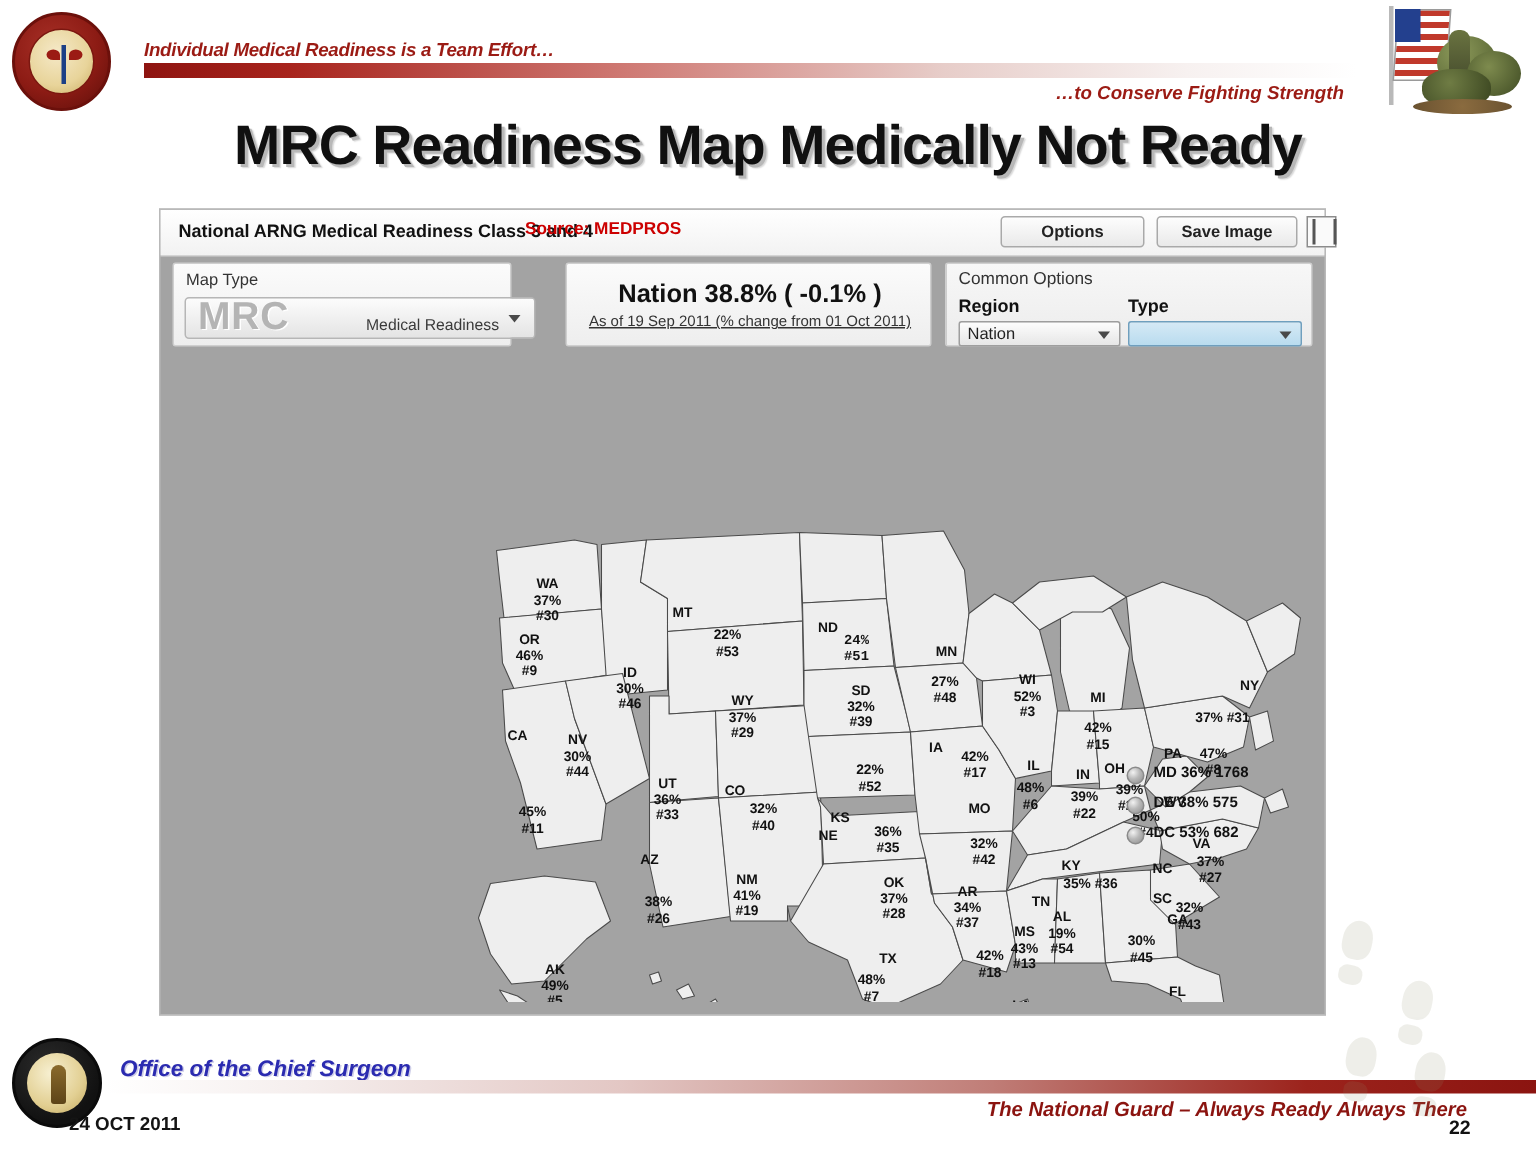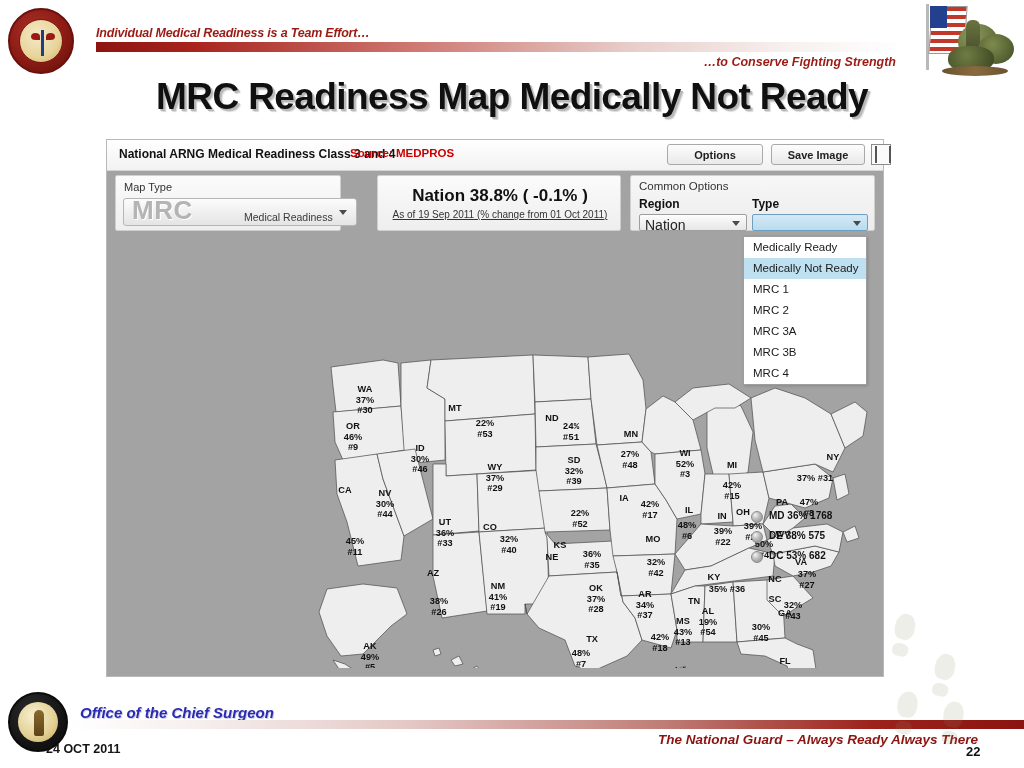--- a/index.html
+++ b/index.html
@@ -129,21 +129,21 @@
     position:absolute;left:0;top:33px;width:244px;text-align:center;
     font-size:10px;color:#333;white-space:nowrap;text-decoration:underline;
   }
 
   #common-legend{position:absolute;left:8px;top:4px;font-size:11.5px;color:#333;}
   .ctl-label{position:absolute;top:21px;font-size:12px;font-weight:bold;color:#111;}
   #lbl-region{left:8px;} #lbl-type{left:121px;}
   .ctl-select{
     position:absolute;top:38px;height:17px;
     border:1px solid #9e9e9e;border-radius:2px;box-sizing:border-box;cursor:pointer;
-    font-size:14px;color:#222;
+    font-size:11px;color:#222;
   }
   #sel-region{left:8px;width:108px;background:linear-gradient(#fdfdfd,#e6e6e6);}
   #sel-region-value{position:absolute;left:5px;top:2px;}
   #sel-region-caret{right:6px;top:6px;}
   #sel-type{left:121px;width:116px;background:linear-gradient(#d5e9f5,#b9dcef);border-color:#6f9fbe;}
   #sel-type-value{position:absolute;left:5px;top:2px;}
   #sel-type-caret{right:6px;top:6px;}
 
   
   #type-dropdown{
@@ -466,29 +466,20 @@
           <div class="callout-dot"></div>
           <div class="callout-txt">DE  38% 575</div>
         </div>
         <div class="callout-row">
           <div class="callout-dot"></div>
           <div class="callout-txt">DC  53% 682</div>
         </div>
       </div>
   </div>
 
-  <div id="type-dropdown">
-      <div class="dd-item">Medically Ready</div>
-      <div class="dd-item selected">Medically Not Ready</div>
-      <div class="dd-item">MRC 1</div>
-      <div class="dd-item">MRC 2</div>
-      <div class="dd-item">MRC 3A</div>
-      <div class="dd-item">MRC 3B</div>
-      <div class="dd-item">MRC 4</div>
-    </div>
 </div>
 
 <div id="footer">
   <div class="foot-seal">
     <div class="minute"></div>
   </div>
   <div id="footer-org">Office of the Chief Surgeon</div>
   <div id="footer-bar"></div>
   <div id="footer-date">24 OCT 2011</div>
   <div id="footer-slogan">The National Guard – Always Ready  Always There</div>

